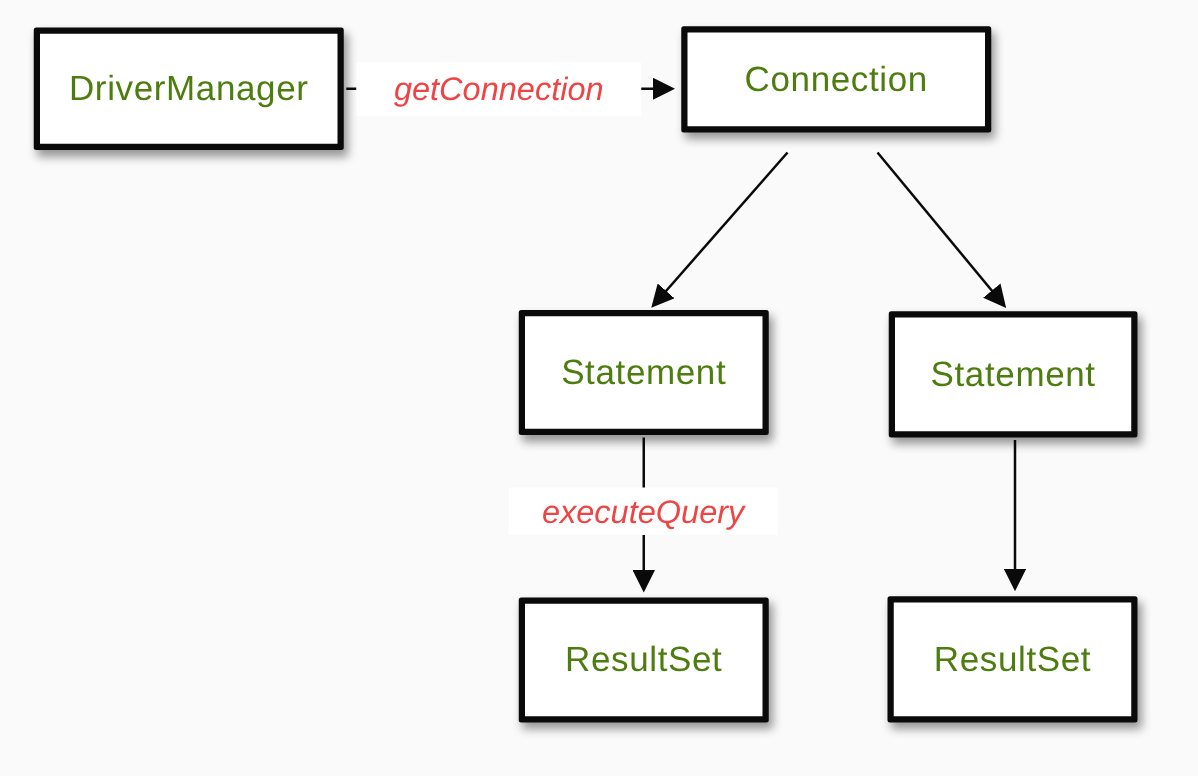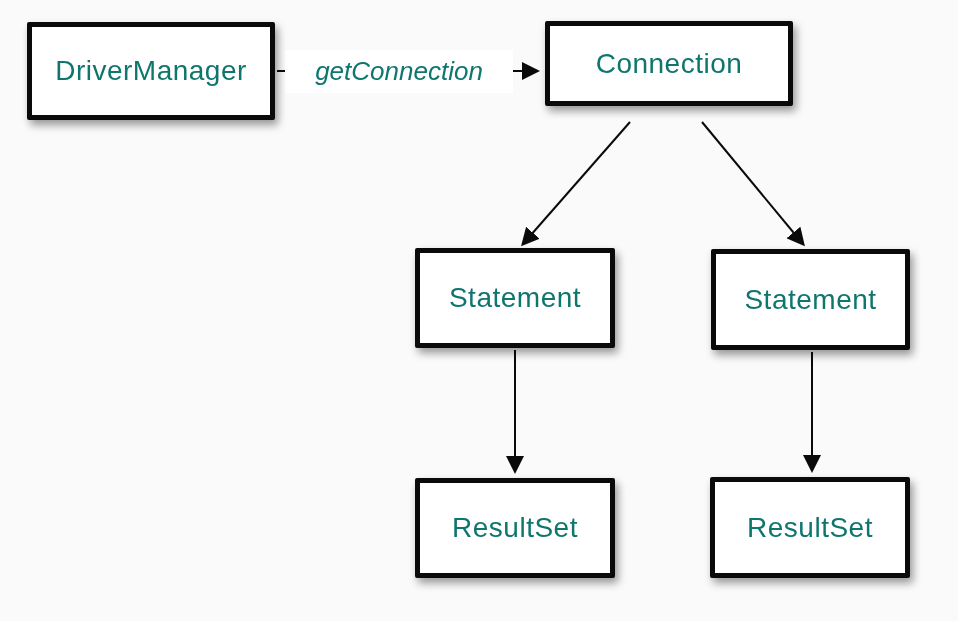--- a/index.html
+++ b/index.html
@@ -30,33 +30,33 @@
     border: 5px solid #0a0a0a;
     border-radius: 2px;
     box-shadow: 3px 5px 8px rgba(0,0,0,0.40);
     display: flex;
     align-items: center;
     justify-content: center;
     box-sizing: border-box;
   }
   .node-label {
     font-size: 28px;
-    color: #0f766e;
+    color: #4d7c0f;
     letter-spacing: 0.5px;
     white-space: nowrap;
   }
   .edge-label {
     position: absolute;
     background: #ffffff;
     display: flex;
     align-items: center;
     justify-content: center;
     font-style: italic;
     font-size: 26px;
-    color: #0f766e;
+    color: #ef4444;
     white-space: nowrap;
     box-sizing: border-box;
   }
   
   #node-driver-manager  { left: 27px;  top: 22px;  width: 248px; height: 98px; }
   #node-connection      { left: 545px; top: 21px;  width: 248px; height: 85px; }
   #node-statement-left  { left: 415px; top: 248px; width: 200px; height: 100px; }
   #node-statement-right { left: 711px; top: 249px; width: 199px; height: 101px; }
   #node-resultset-left  { left: 415px; top: 478px; width: 200px; height: 100px; }
   #node-resultset-right { left: 710px; top: 477px; width: 200px; height: 101px; }
@@ -79,20 +79,21 @@
     <line x1="277" y1="71" x2="537" y2="71" marker-end="url(#arrow)"></line>
     <line x1="630" y1="122" x2="523" y2="244" marker-end="url(#arrow)"></line>
     <line x1="702" y1="122" x2="803" y2="244" marker-end="url(#arrow)"></line>
     <line x1="515" y1="350" x2="515" y2="471" marker-end="url(#arrow)"></line>
     <line x1="812" y1="352" x2="812" y2="470" marker-end="url(#arrow)"></line>
   </svg>
 
   <div class="edge-label" id="label-get-connection">getConnection</div>
 
 
+  <div class="edge-label" id="label-execute-query">executeQuery</div>
 
   <div class="node" id="node-driver-manager">
     <span class="node-label">DriverManager</span>
   </div>
 
   <div class="node" id="node-connection">
     <span class="node-label">Connection</span>
   </div>
 
   <div class="node" id="node-statement-left">

